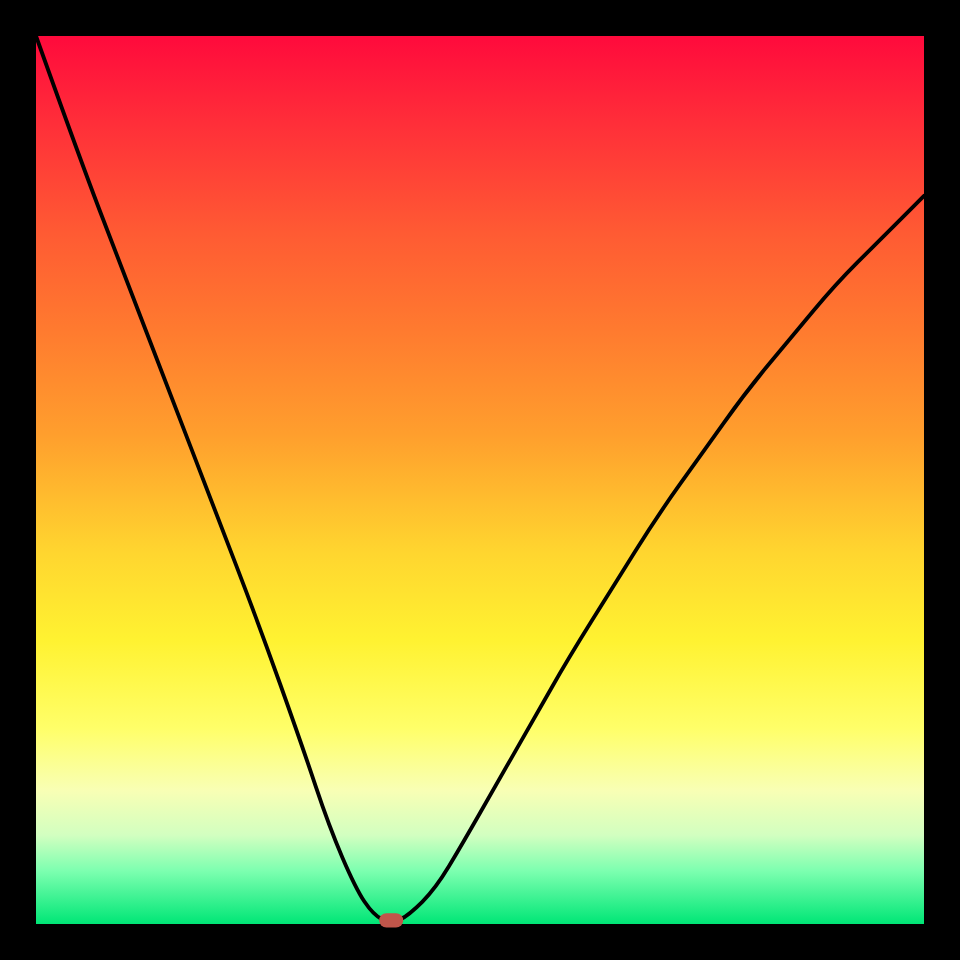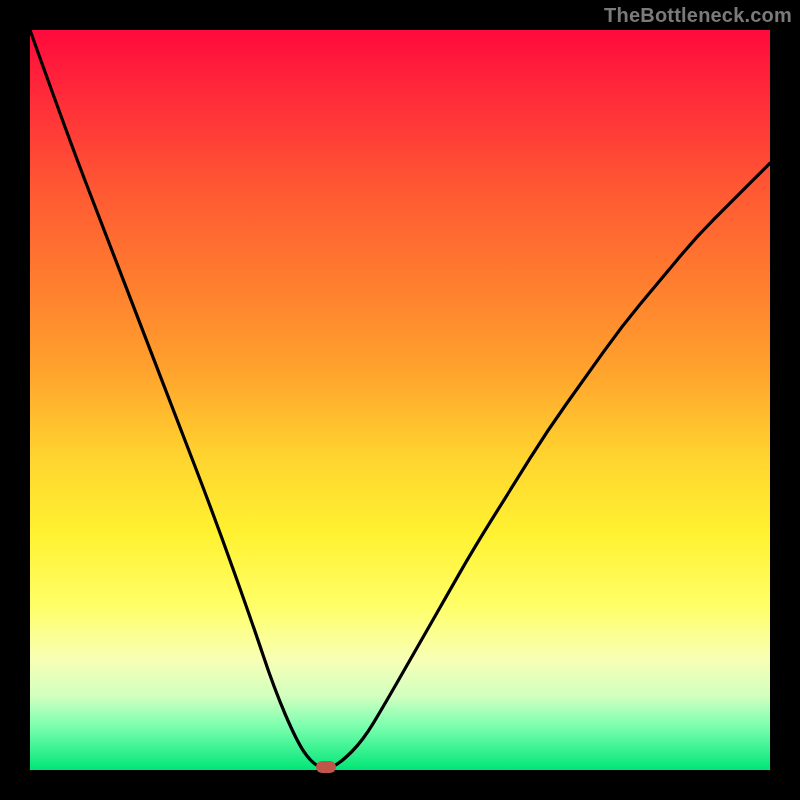--- a/index.html
+++ b/index.html
@@ -78,14 +78,13 @@
 
 <div class="frame">
 
   <div class="plot-area">
     <svg class="curve-svg" viewBox="0 0 740 740" preserveAspectRatio="none">
       <path class="curve-path" d="M 0.0 0.0 Q 37.0 103.6 55.5 151.7 Q 74.0 199.8 92.5 247.9 Q 111.0 296.0 129.5 344.1 Q 148.0 392.2 166.5 440.3 Q 185.0 488.4 203.5 540.2 Q 222.0 592.0 233.1 625.3 Q 244.2 658.6 255.3 684.5 Q 266.4 710.4 273.8 721.5 Q 281.2 732.6 288.6 736.3 Q 296.0 740.0 303.4 736.3 Q 310.8 732.6 321.9 721.5 Q 333.0 710.4 344.1 691.9 Q 355.2 673.4 370.0 647.5 Q 384.8 621.6 399.6 595.7 Q 414.4 569.8 429.2 543.9 Q 444.0 518.0 462.5 488.4 Q 481.0 458.8 499.5 429.2 Q 518.0 399.6 536.5 373.7 Q 555.0 347.8 573.5 321.9 Q 592.0 296.0 610.5 273.8 Q 629.0 251.6 647.5 229.4 Q 666.0 207.2 684.5 188.7 Q 703.0 170.2 721.5 151.7 T 740.0 133.2"></path>
     </svg>
     <div class="min-marker" style="left:296.0px; top:737.0px; background:#c0554a;"></div>
   </div>
 
-  <div class="watermark">TheBottleneck.com</div>
 </div>
 
 </body></html>

